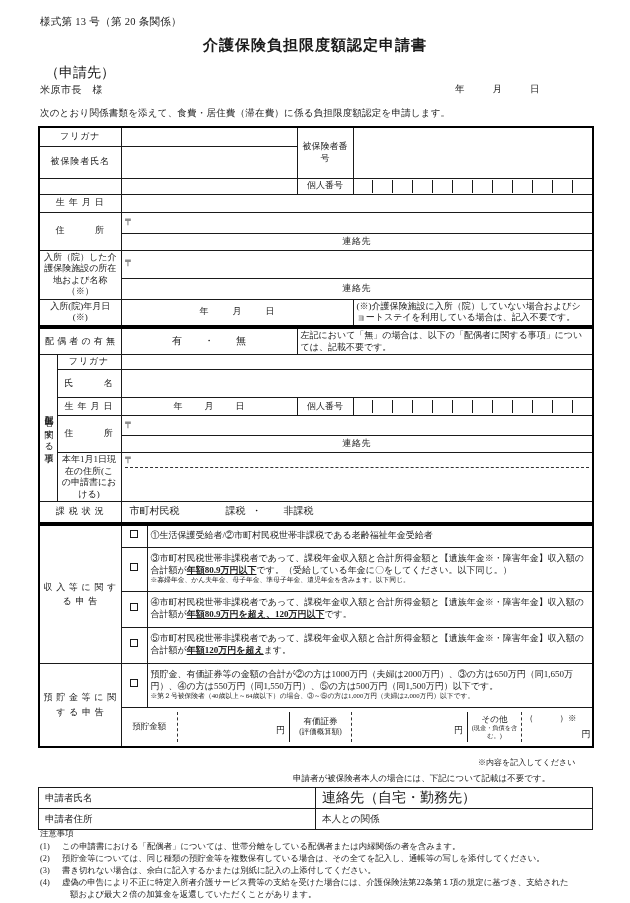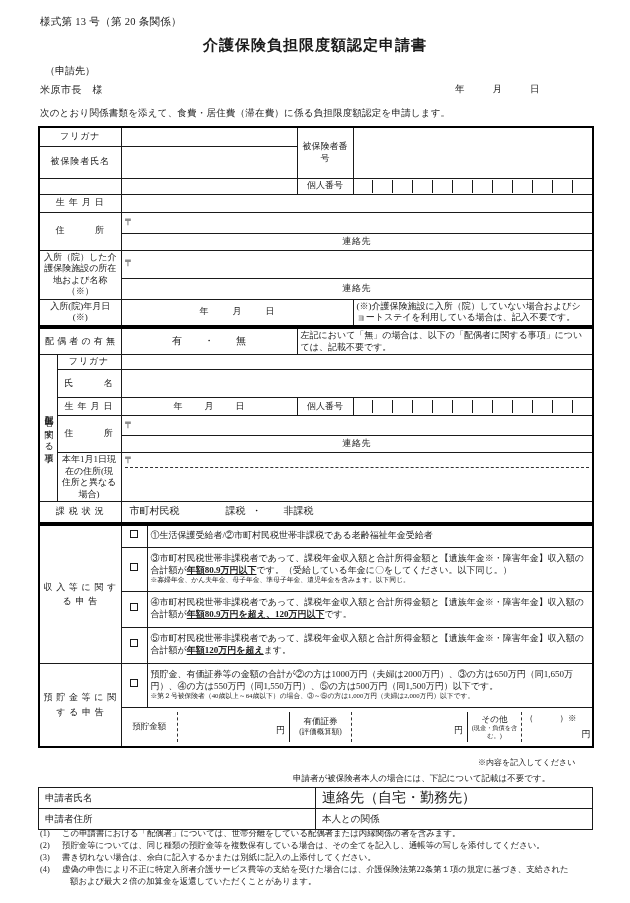--- a/index.html
+++ b/index.html
@@ -13,21 +13,21 @@
     overflow: hidden;
   }
   .page { position: relative; width: 630px; height: 903px; padding: 0; }
 
   
   .form-no { position: absolute; left: 40px; top: 15px; font-size: 10.5px; letter-spacing: .3px; }
   .doc-title {
     position: absolute; left: 0; top: 36px; width: 630px; text-align: center;
     font-size: 15px; font-weight: bold; letter-spacing: 1px;
   }
-  .addressee-label { position: absolute; left: 45px; top: 64px; font-size: 10px; }
+  .addressee-label { position: absolute; left: 45px; top: 64px; font-size: 14px; }
   .addressee { position: absolute; left: 40px; top: 83px; font-size: 10px; letter-spacing: .5px; }
   .date-line { position: absolute; left: 455px; top: 83px; font-size: 9.5px; }
   .date-line span { display: inline-block; }
   .date-line .y { margin-right: 28px; }
   .date-line .m { margin-right: 28px; }
   .intro { position: absolute; left: 40px; top: 107px; font-size: 9.5px; letter-spacing: .2px; }
 
   
   table.frm {
     position: absolute;
@@ -247,21 +247,21 @@
         <td rowspan="2" class="lbl" style="letter-spacing:.1em;">住　　　所</td>
         <td colspan="3" class="dash-b postal">
           <span>〒</span>
         </td>
       </tr>
       <tr style="height:17px;">
         <td colspan="3" class="renrakusaki">連絡先</td>
       </tr>
 
       <tr style="height:40px;">
-        <td class="lbl-sm">本年1月1日現在の住所(現住所と異なる場合)</td>
+        <td class="lbl-sm">本年1月1日現在の住所(この申請書における)</td>
         <td colspan="3" class="postal" style="vertical-align:top;padding-top:2px;">
           <div style="border-bottom:1px dashed #333; height:13px;">
             <span>〒</span>
           </div>
         </td>
       </tr>
 
       <tr style="height:21px;">
         <td colspan="2" class="lbl spread3">課 税 状 況</td>
         <td colspan="3" style="font-size:10px;padding-left:8px;">
@@ -385,20 +385,21 @@
         <td style="padding-left:6px;font-size:14px;">連絡先（自宅・勤務先）</td>
       </tr>
       <tr style="height:21px;">
         <td style="padding-left:6px;font-size:9.5px;">申請者住所</td>
         <td style="padding-left:6px;font-size:9.5px;">本人との関係</td>
       </tr>
     </tbody>
   </table>
 
   <div class="notes">
+    <div class="hd">注意事項</div>
     <div class="row">
       <div class="num">(1)</div>
       <div class="txt">この申請書における「配偶者」については、世帯分離をしている配偶者または内縁関係の者を含みます。</div>
     </div>
     <div class="row">
       <div class="num">(2)</div>
       <div class="txt">預貯金等については、同じ種類の預貯金等を複数保有している場合は、その全てを記入し、通帳等の写しを添付してください。</div>
     </div>
     <div class="row">
       <div class="num">(3)</div>

